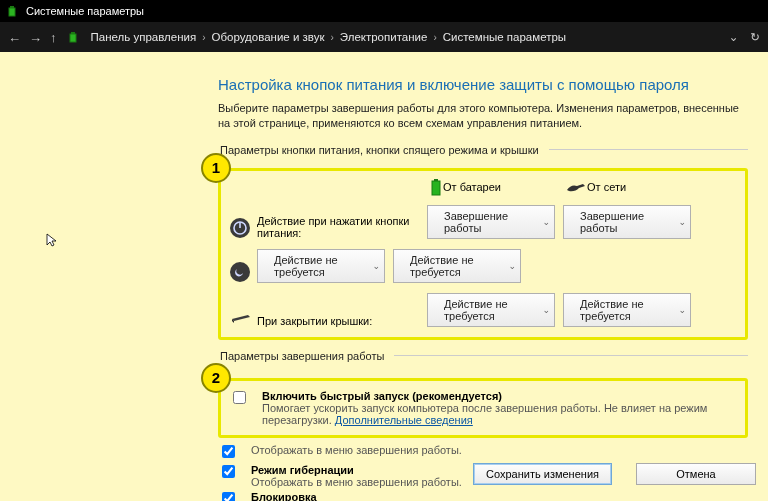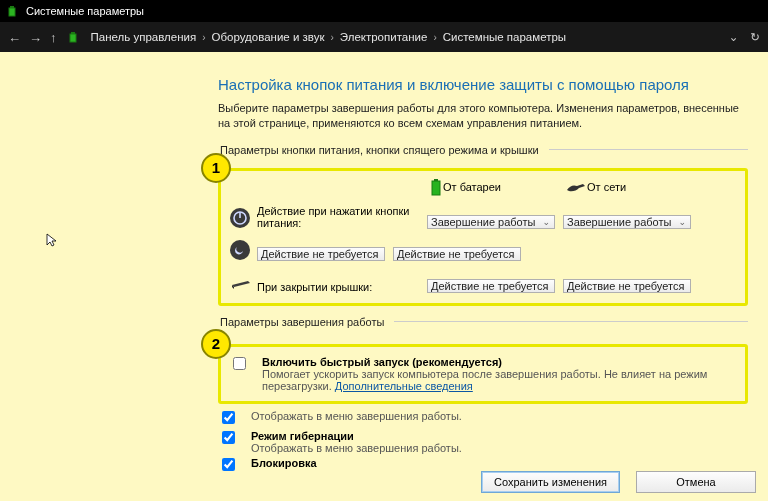--- a/index.html
+++ b/index.html
@@ -86,41 +86,41 @@
     color: #000;
     z-index: 5;
   }
   .cols-head { display: flex; margin-bottom: 8px; }
   .lbl-col { width: 200px; }
   .val-col { width: 136px; display: flex; align-items: center; gap: 0; }
   .row { display: flex; align-items: flex-end; margin-bottom: 10px; }
   .row .icon { width: 22px; height: 22px; margin-right: 6px; display:flex; align-items:center; justify-content:center; }
   .row .label { width: 170px; font-size: 11px; }
   .dd {
-    width: 128px; height: 14px;
+    width: 128px; height: 34px;
     border: 1px solid #b0b0b0;
     background: linear-gradient(#fdfdfd,#ebebeb);
     display: flex; align-items: center;
-    padding: 0 3px;
+    padding: 0 16px;
     font-size: 11px;
     margin-right: 8px;
     position: relative;
     color: #222;
   }
   .dd .chev { position:absolute; right:4px; color:#666; font-size:9px; }
   .ck-row { display:flex; align-items:flex-start; gap:13px; margin: 3px 0; }
   .ck-row input { margin-top: 1px; }
   .ck-body { }
   .ck-title { font-weight: 700; font-size: 11px; }
   .ck-sub { color: #555; font-size: 11px; }
   a.more { color: #0b57a4; }
   .footer {
     position: absolute;
-    bottom: 8px; right: 12px;
-    display: flex; gap: 16px;
+    bottom: 16px; right: 12px;
+    display: flex; gap: 24px;
   }
   .btn {
     min-width: 120px; height: 22px;
     border: 1px solid #aaa;
     background: linear-gradient(#fdfdfd,#ebebeb);
     font-size: 11px;
     padding: 0 12px;
     display: flex; align-items: center; justify-content: center;
   }
   .btn.primary { border: 1px solid #6fa7d6; box-shadow: 0 0 0 1px #a7cef0 inset; }

